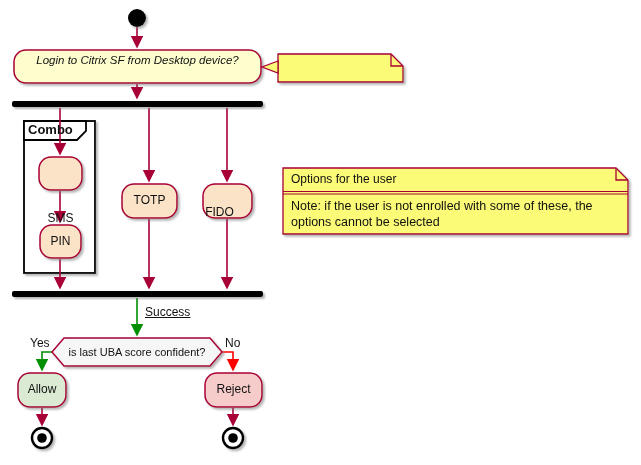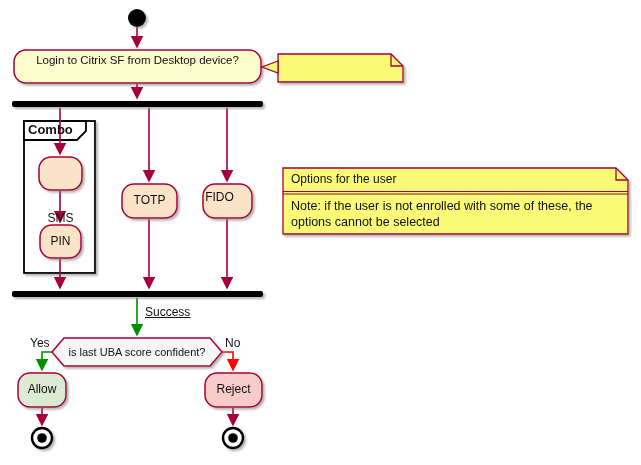--- a/index.html
+++ b/index.html
@@ -104,29 +104,29 @@
     <g>
       <circle cx="42" cy="438" r="10" fill="#ffffff" stroke="#000000" stroke-width="2.4" filter="url(#ds)"></circle>
       <circle cx="42" cy="438" r="4.8" fill="#000000"></circle>
     </g>
     <g>
       <circle cx="233" cy="438" r="10" fill="#ffffff" stroke="#000000" stroke-width="2.4" filter="url(#ds)"></circle>
       <circle cx="233" cy="438" r="4.8" fill="#000000"></circle>
     </g>
   </svg>
 
-  <div class="lbl" style="left:14px;top:50px;width:247px;height:21px;font-size:11.5px;">Login to Citrix SF from Desktop device?</div>
+  <div class="lbl" style="left:14px;top:50px;width:247px;height:21px;font-size:11.5px;font-style:italic;">Login to Citrix SF from Desktop device?</div>
 
 
   <div class="lbl bold" style="left:28px;top:122px;height:17px;font-size:13px;">Combo</div>
 
   <div class="lbl" style="left:39px;top:162px;width:43px;height:33px;margin-top:40px;">SMS</div>
   <div class="lbl" style="left:122px;top:184px;width:55px;height:34px;">TOTP</div>
   <div class="lbl" style="left:40px;top:225px;width:41px;height:33px;">PIN</div>
-  <div class="lbl" style="left:203px;top:181px;width:33px;height:34px;border-radius:14px;">FIDO</div>
+  <div class="lbl" style="left:203px;top:196px;width:33px;height:34px;border-radius:14px;">FIDO</div>
 
   <div class="lbl lbl-left" style="left:291px;top:171px;width:325px;height:18px;font-size:12px;">Options for the user</div>
   <div class="lbl note-body" style="left:291px;top:198px;width:332px;height:34px;">Note: if the user is not enrolled with some of these, the options cannot be selected</div>
 
   <div class="lbl" style="left:145px;top:305px;height:16px;font-size:12px;text-decoration:underline;">Success</div>
 
   <div class="lbl" style="left:56px;top:339px;width:162px;height:26px;font-size:11px;">is last UBA score confident?</div>
 
   <div class="lbl" style="left:30px;top:336px;height:15px;font-size:12px;">Yes</div>
   <div class="lbl" style="left:225px;top:336px;height:15px;font-size:12px;">No</div>

